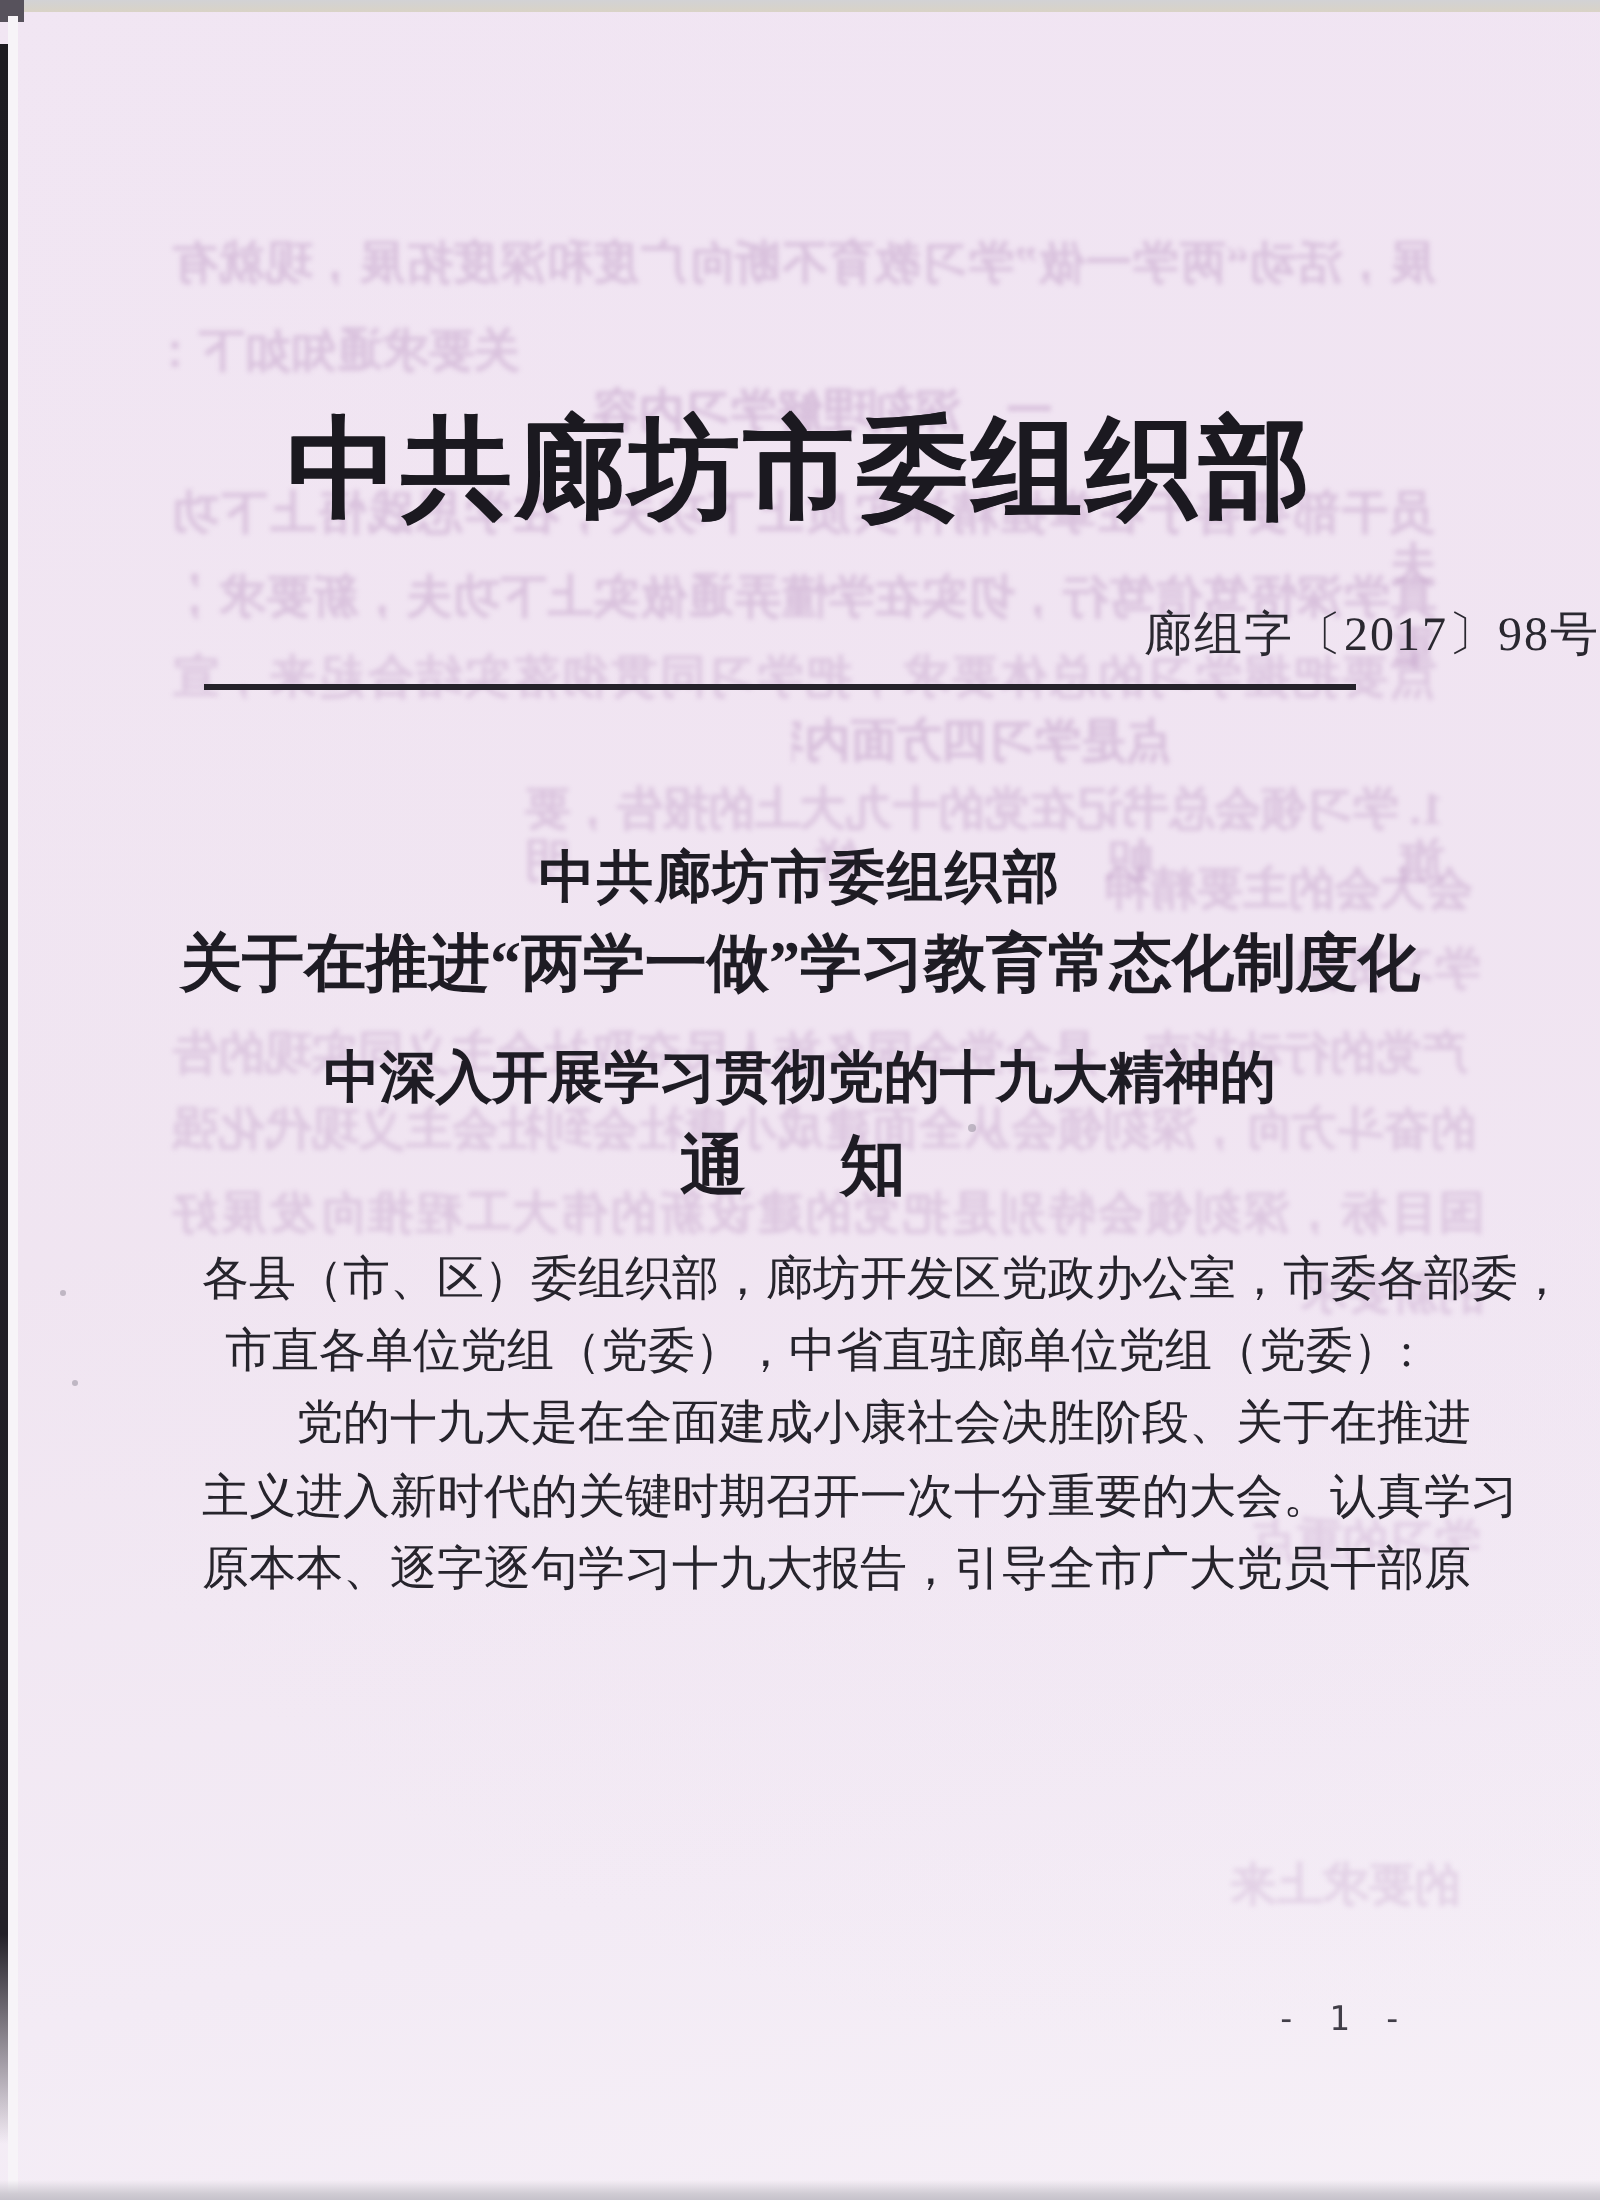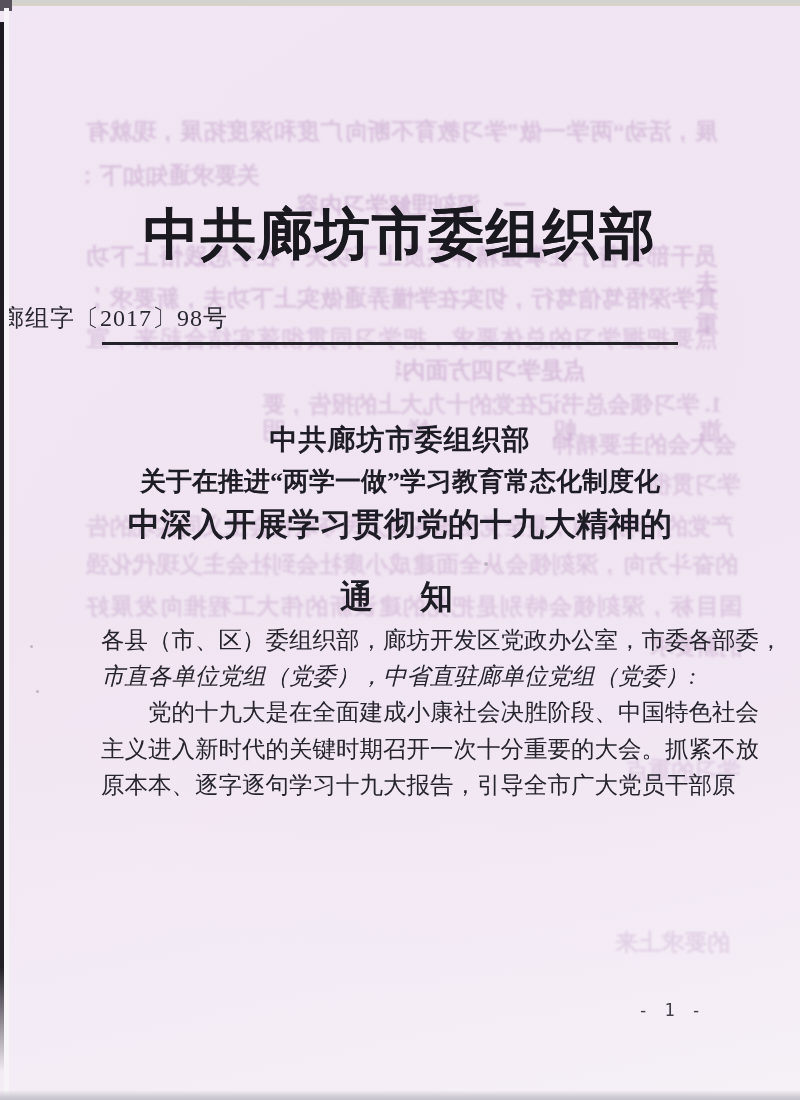--- a/index.html
+++ b/index.html
@@ -41,33 +41,33 @@
   .g10{top:514px;left:86px;width:648px;opacity:.42;}
   .g11{top:552px;left:86px;width:652px;opacity:.42;}
   .g12{top:594px;left:86px;width:656px;opacity:.42;}
   .g13{top:634px;left:560px;width:182px;opacity:.4;}
   .g14{top:758px;left:508px;width:232px;opacity:.35;}
   .g15{top:930px;left:508px;width:222px;opacity:.33;}
   
   .org-header{position:absolute;top:200px;left:0;width:800px;text-align:center;
     font-size:55px;line-height:70px;font-weight:bold;letter-spacing:2px;color:#1b1920;
     text-shadow:.6px 0 0 #1b1920;}
-  .doc-number{position:absolute;top:301px;left:0;width:800px;text-align:left;
+  .doc-number{position:absolute;top:301px;left:0;width:800px;text-align:right;
     font-size:24px;line-height:34px;letter-spacing:1px;color:#2a2830;}
   .rule{position:absolute;top:342px;left:102px;width:576px;height:3px;background:#25222a;}
   .title{position:absolute;top:420px;left:0;width:800px;text-align:center;
     font-weight:bold;color:#1e1c24;}
   .t1{font-size:28px;line-height:40px;letter-spacing:1px;}
-  .t2{font-size:26px;line-height:43px;}
-  .t3{font-size:32px;line-height:43px;}
-  .t4{font-size:33px;line-height:47px;letter-spacing:7px;margin-top:28px;}
+  .t2{font-size:31px;line-height:43px;}
+  .t3{font-size:28px;line-height:43px;margin-top:15px;}
+  .t4{font-size:33px;line-height:47px;letter-spacing:7px;}
   .body-text{position:absolute;top:622px;left:86px;width:632px;color:#26242c;}
   .bline{font-size:23.5px;line-height:36.2px;height:36.2px;
     text-align:justify;text-align-last:justify;white-space:nowrap;margin-left:15px;}
-  .bline.no-jf{text-align:left;text-align-last:auto;font-style:italic;}
+  .bline.no-jf{text-align:center;text-align-last:auto;}
   .bline.ind{padding-left:47px;box-sizing:border-box;}
   .page-number{position:absolute;top:1000px;left:638px;font-size:17px;
     letter-spacing:3px;color:#413e48;font-family:"DejaVu Sans Mono",monospace;}
   .speck{position:absolute;border-radius:50%;background:#8e8796;opacity:.5;}
   .s1{left:484px;top:562px;width:4px;height:4px;}
   .s2{left:30px;top:645px;width:3px;height:3px;}
   .s3{left:36px;top:690px;width:3px;height:3px;}
 </style>
 </head>
 <body>
@@ -98,22 +98,22 @@
   <div class="title">
     <div class="t1">中共廊坊市委组织部</div>
     <div class="t2">关于在推进“两学一做”学习教育常态化制度化</div>
     <div class="t3">中深入开展学习贯彻党的十九大精神的</div>
     <div class="t4">通　知</div>
   </div>
 
   <div class="body-text">
     <div class="bline">各县（市、区）委组织部，廊坊开发区党政办公室，市委各部委，</div>
     <div class="bline no-jf">市直各单位党组（党委），中省直驻廊单位党组（党委）:</div>
-    <div class="bline ind">党的十九大是在全面建成小康社会决胜阶段、中国特色社会</div>
-    <div class="bline">主义进入新时代的关键时期召开一次十分重要的大会。抓紧不放</div>
+    <div class="bline ind">党的十九大是在全面建成小康社会决胜阶段、关于在推进</div>
+    <div class="bline">主义进入新时代的关键时期召开一次十分重要的大会。认真学习</div>
     <div class="bline">原本本、逐字逐句学习十九大报告，引导全市广大党员干部原</div>
   </div>
 
   <div class="page-number">- 1 -</div>
 
   <div class="speck s1"></div>
   <div class="speck s2"></div>
   <div class="speck s3"></div>
   <div class="edge-top"></div>
   <div class="corner-tl"></div>

